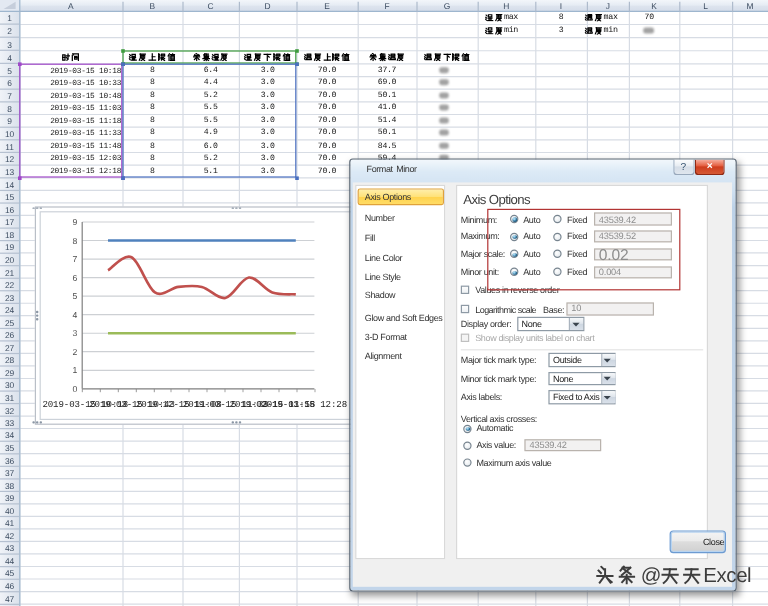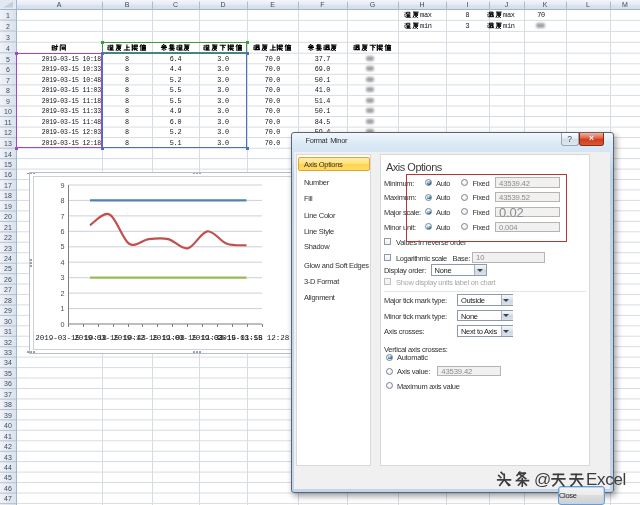--- a/index.html
+++ b/index.html
@@ -696,36 +696,36 @@
     <div class="t dt" style="left:384px;top:300px;transform:translateY(-50%)">Major tick mark type:</div>
     <div class="t" style="left:456.9px;top:294.3px;width:56.6px;height:11.4px;background:#fff;border:1px solid #8e9aa5;box-sizing:border-box"></div>
     <div class="t" style="left:460.9px;top:300.0px;transform:translateY(-50%);font-size:7.5px;letter-spacing:-0.3px;color:#222">Outside</div>
     <div class="t" style="left:500.5px;top:295.3px;width:12px;height:9.4px;background:linear-gradient(#f6f8fa,#dfe5ec 45%,#cdd6e1 50%,#dae1ea);border-left:1px solid #aab4bf;box-sizing:border-box"></div>
     <div class="t" style="left:503.0px;top:298.5px;width:0;height:0;border-left:3.4px solid transparent;border-right:3.4px solid transparent;border-top:3.8px solid #3a444e"></div>
     <div class="t dt" style="left:384px;top:315.5px;transform:translateY(-50%)">Minor tick mark type:</div>
     <div class="t" style="left:456.9px;top:309.8px;width:56.6px;height:11.4px;background:#fff;border:1px solid #8e9aa5;box-sizing:border-box"></div>
     <div class="t" style="left:460.9px;top:315.5px;transform:translateY(-50%);font-size:7.5px;letter-spacing:-0.3px;color:#222">None</div>
     <div class="t" style="left:500.5px;top:310.8px;width:12px;height:9.4px;background:linear-gradient(#f6f8fa,#dfe5ec 45%,#cdd6e1 50%,#dae1ea);border-left:1px solid #aab4bf;box-sizing:border-box"></div>
     <div class="t" style="left:503.0px;top:314.0px;width:0;height:0;border-left:3.4px solid transparent;border-right:3.4px solid transparent;border-top:3.8px solid #3a444e"></div>
-    <div class="t dt" style="left:384px;top:331px;transform:translateY(-50%)">Axis crosses:</div>
+    <div class="t dt" style="left:384px;top:331px;transform:translateY(-50%)">Axis labels:</div>
     <div class="t" style="left:456.9px;top:325.3px;width:56.6px;height:11.4px;background:#fff;border:1px solid #8e9aa5;box-sizing:border-box"></div>
-    <div class="t" style="left:460.9px;top:331.0px;transform:translateY(-50%);font-size:7.5px;letter-spacing:-0.3px;color:#222">Next to Axis</div>
+    <div class="t" style="left:460.9px;top:331.0px;transform:translateY(-50%);font-size:7.5px;letter-spacing:-0.3px;color:#222">Fixed to Axis</div>
     <div class="t" style="left:500.5px;top:326.3px;width:12px;height:9.4px;background:linear-gradient(#f6f8fa,#dfe5ec 45%,#cdd6e1 50%,#dae1ea);border-left:1px solid #aab4bf;box-sizing:border-box"></div>
     <div class="t" style="left:503.0px;top:329.5px;width:0;height:0;border-left:3.4px solid transparent;border-right:3.4px solid transparent;border-top:3.8px solid #3a444e"></div>
     <div class="t dt" style="left:384px;top:349.4px;transform:translateY(-50%)">Vertical axis crosses:</div>
     <div class="t" style="left:386.0px;top:353.5px;width:7px;height:7px;border-radius:50%;border:1px solid #77848f;background:radial-gradient(circle at 40% 35%,#ffffff,#dfe5ea);box-sizing:border-box"><div style="position:absolute;left:1.3px;top:1.3px;width:3.4px;height:3.4px;border-radius:50%;background:radial-gradient(circle at 38% 32%,#9fd4ee 18%,#2d7099 55%,#123c57)"></div></div>
     <div class="t dt" style="left:397px;top:357px;transform:translateY(-50%)">Automatic</div>
     <div class="t" style="left:386.0px;top:367.5px;width:7px;height:7px;border-radius:50%;border:1px solid #77848f;background:radial-gradient(circle at 40% 35%,#ffffff,#dfe5ea);box-sizing:border-box"></div>
     <div class="t dt" style="left:397px;top:371px;transform:translateY(-50%)">Axis value:</div>
     <div class="t" style="left:437.3px;top:365.8px;width:63.5px;height:10.4px;background:#f2f1f1;border:1px solid #b9b3ad;box-sizing:border-box"></div>
     <div class="t" style="left:441.3px;top:371.0px;transform:translateY(-50%);font-size:7.7px;letter-spacing:-0.15px;color:#8d8d8d">43539.42</div>
     <div class="t" style="left:386.0px;top:382.0px;width:7px;height:7px;border-radius:50%;border:1px solid #77848f;background:radial-gradient(circle at 40% 35%,#ffffff,#dfe5ea);box-sizing:border-box"></div>
     <div class="t dt" style="left:397px;top:385.5px;transform:translateY(-50%)">Maximum axis value</div>
     <div class="t" style="left:405.6px;top:173.5px;width:161.4px;height:68px;border:1.6px solid #b23433;box-sizing:border-box"></div>
-    <div class="t" style="left:558px;top:486px;width:46.5px;height:19px;background:linear-gradient(#f4f4f4,#ebebeb 45%,#dddddd 50%,#d0d0d0);border:1px solid #6c9bd2;border-radius:3px;box-shadow:0 0 0 1px #b8d4f0 inset;box-sizing:border-box;text-align:left;font-size:7.5px;letter-spacing:-0.3px;color:#222;line-height:18px">Close</div>
+    <div class="t" style="left:558px;top:442px;width:46.5px;height:19px;background:linear-gradient(#f4f4f4,#ebebeb 45%,#dddddd 50%,#d0d0d0);border:1px solid #6c9bd2;border-radius:3px;box-shadow:0 0 0 1px #b8d4f0 inset;box-sizing:border-box;text-align:right;font-size:7.5px;letter-spacing:-0.3px;color:#222;line-height:18px">Close</div>
 <svg style="position:absolute;left:496.0px;top:471.0px;opacity:1.0" width="16.5" height="16.5" fill="none" stroke="#3d3d3d" stroke-width="9.5" stroke-linecap="square">
       <use href="#g-tou"></use>
     </svg>
     <svg style="position:absolute;left:514.0px;top:471.0px;opacity:1.0" width="16.5" height="16.5" fill="none" stroke="#3d3d3d" stroke-width="9.5" stroke-linecap="square">
       <use href="#g-tiao"></use>
     </svg>
     <div class="t" style="left:534px;top:469.5px;font-size:17px;color:#3d3d3d">@</div>
     <svg style="position:absolute;left:550.0px;top:471.0px;opacity:1.0" width="16.5" height="16.5" fill="none" stroke="#3d3d3d" stroke-width="9.5" stroke-linecap="square">
       <use href="#g-tian"></use>
     </svg>

